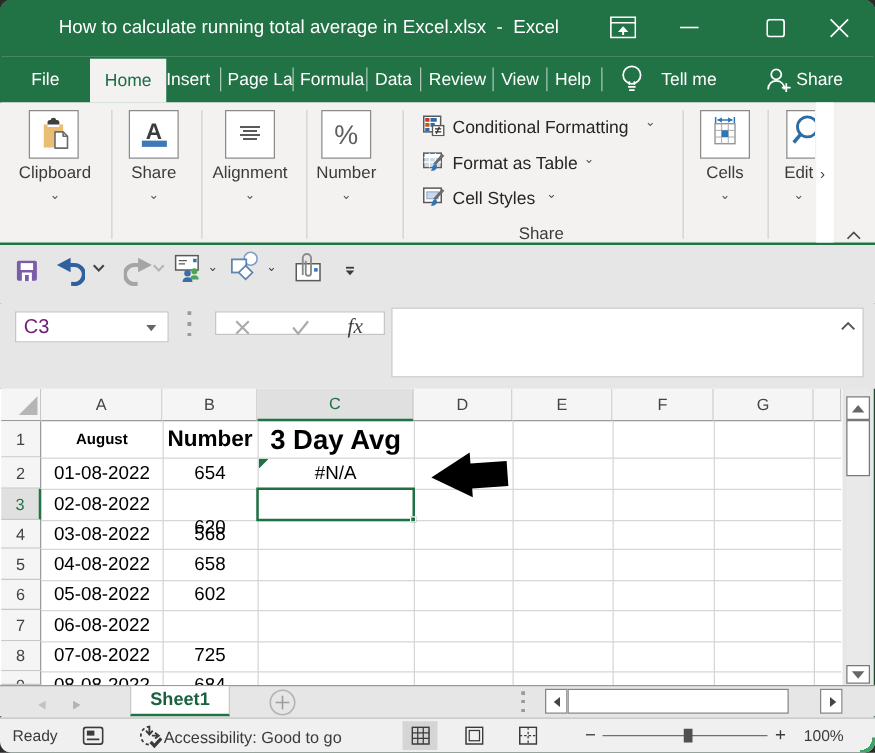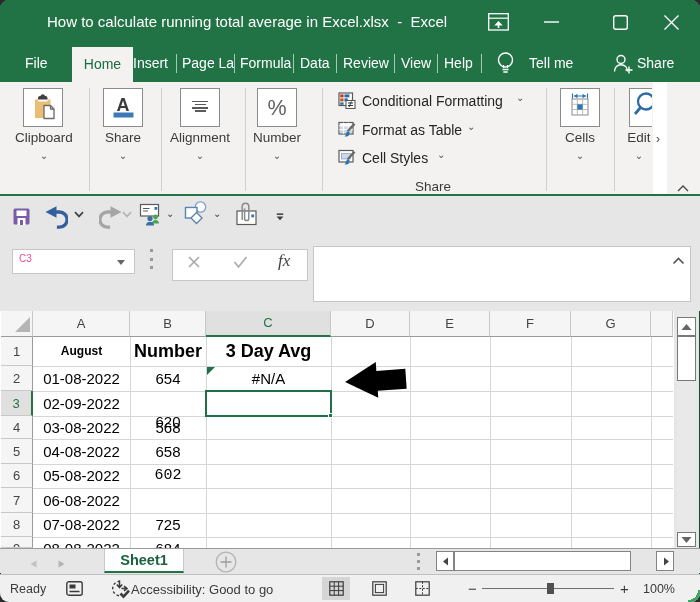--- a/index.html
+++ b/index.html
@@ -20,21 +20,21 @@
   .ribbon { left:0; top:82px; width:700px; height:114px; background:#f3f2f1; border-bottom:2px solid #217346; }
   .gicon { position:absolute; top:6px; width:40px; height:39px; background:#fff; border:1px solid #8b8b8b; }
   .glabel { position:absolute; top:48px; font-size:13.5px; color:#3b3b3b; text-align:center; }
   .gchev { position:absolute; top:68px; text-align:center; color:#555; font-size:10px; }
   .gsep { position:absolute; top:6px; height:103px; width:1px; background:#d2d0ce; }
   .styrow { position:absolute; left:337px; font-size:14px; color:#252525; height:18px; width:230px; white-space:nowrap; }
   
   .qat { left:0; top:196px; width:700px; height:47px; background:#e6e6e6; }
   .frow { left:0; top:243px; width:700px; height:68px; background:#e6e6e6; }
   .namebox { position:absolute; left:12px; top:6px; width:123px; height:25px; background:#fff; border:1px solid #c6c6c6; }
-  .fbtns { position:absolute; left:172px; top:6px; width:136px; height:32px; background:#fff; border:1px solid #c6c6c6; }
+  .fbtns { position:absolute; left:172px; top:6px; width:136px; height:19px; background:#fff; border:1px solid #c6c6c6; }
   .finput { position:absolute; left:313px; top:3px; width:378px; height:56px; background:#fff; border:1px solid #c6c6c6; }
   
   .grid { left:0; top:311px; width:674px; height:237px; background:#fff; overflow:hidden; }
   .colhead { position:absolute; top:0; height:26px; background:#f5f5f5; border-right:1px solid #c8c8c8;
              text-align:center; font-size:13px; color:#444; line-height:26px; }
   .rowhead { position:absolute; left:1px; width:32px; background:#f5f5f5; border-bottom:1px solid #c8c8c8;
              text-align:center; font-size:13px; color:#444; }
   .cell { position:absolute; font-size:15px; color:#000; text-align:center; }
   .vline { position:absolute; width:1px; background:#d6d6d6; }
   .hline { position:absolute; height:1px; background:#d6d6d6; }
@@ -252,21 +252,21 @@
       <rect x="15.3" y="13.5" width="2.8" height="2.8" fill="#2e75b6"></rect>
     </svg>
     <svg class="abs" style="left:276px;top:17px" width="8" height="8" viewBox="0 0 8 8">
       <rect x="0.8" y="0.4" width="6.4" height="1.5" fill="#3b3b3b"></rect>
       <path d="M0.6 3.4 L7.4 3.4 L4 7.2 z" fill="#3b3b3b"></path>
     </svg>
   </div>
 
   <div class="abs frow">
     <div class="namebox">
-      <div class="abs" style="left:6px;top:3px;font-size:10px;color:#ec4899">C3</div>
+      <div class="abs" style="left:6px;top:3px;font-size:16px;color:#701a75">C3</div>
       <svg class="abs" style="left:103px;top:9px" width="10" height="7" viewBox="0 0 10 7">
           <path d="M1 1 L5 6 L9 1 z" fill="#666"></path>
         </svg>
     </div>
     <div class="abs" style="left:150px;top:6px;width:3px;height:23px;background:repeating-linear-gradient(to bottom,#9a9a9a 0 3px,transparent 3px 8.6px)"></div>
     <div class="fbtns">
       <svg class="abs" style="left:14px;top:5px" width="14" height="14" viewBox="0 0 14 14">
           <path d="M2 2 L12 12 M12 2 L2 12" stroke="#aaa" stroke-width="1.7"></path>
         </svg>
       <svg class="abs" style="left:60px;top:5px" width="15" height="14" viewBox="0 0 15 14">
@@ -313,32 +313,32 @@
       <div class="hline" style="left:33px;top:55px;width:640px"></div>
       <div class="hline" style="left:33px;top:80px;width:640px"></div>
       <div class="hline" style="left:33px;top:105px;width:640px"></div>
       <div class="hline" style="left:33px;top:128px;width:640px"></div>
       <div class="hline" style="left:33px;top:153px;width:640px"></div>
       <div class="hline" style="left:33px;top:177px;width:640px"></div>
       <div class="hline" style="left:33px;top:202px;width:640px"></div>
       <div class="hline" style="left:33px;top:226px;width:640px"></div>
       <div class="cell" style="left:33px;top:26px;width:97px;height:29px;line-height:29px;font-weight:bold;font-size:12px;">August</div>
       <div class="cell" style="left:130px;top:26px;width:76px;height:29px;line-height:29px;font-weight:bold;font-size:18px;">Number</div>
-      <div class="cell" style="left:206px;top:26px;width:125px;height:29px;line-height:29px;font-weight:bold;font-size:18px;">3 Day Avg</div>
+      <div class="cell" style="left:206px;top:26px;width:125px;height:29px;line-height:29px;font-weight:bold;font-size:22px;">3 Day Avg</div>
       <div class="cell" style="left:33px;top:55px;width:97px;height:25px;line-height:25px;">01-08-2022</div>
       <div class="cell" style="left:130px;top:55px;width:76px;height:25px;line-height:25px;">654</div>
       <div class="cell" style="left:206px;top:55px;width:125px;height:25px;line-height:25px;">#N/A</div>
-      <div class="cell" style="left:33px;top:80px;width:97px;height:25px;line-height:25px;">02-09-2022</div>
+      <div class="cell" style="left:33px;top:80px;width:97px;height:25px;line-height:25px;">02-08-2022</div>
       <div class="cell" style="left:130px;top:80px;width:76px;height:25px;line-height:25px;margin-top:18px;">620</div>
       <div class="cell" style="left:33px;top:105px;width:97px;height:23px;line-height:23px;">03-08-2022</div>
       <div class="cell" style="left:130px;top:105px;width:76px;height:23px;line-height:23px;">568</div>
       <div class="cell" style="left:33px;top:128px;width:97px;height:25px;line-height:25px;">04-08-2022</div>
       <div class="cell" style="left:130px;top:128px;width:76px;height:25px;line-height:25px;">658</div>
       <div class="cell" style="left:33px;top:153px;width:97px;height:24px;line-height:24px;">05-08-2022</div>
-      <div class="cell" style="left:130px;top:153px;width:76px;height:24px;line-height:24px;font-family:Liberation Mono, monospace;">602</div>
+      <div class="cell" style="left:130px;top:153px;width:76px;height:24px;line-height:24px;">602</div>
       <div class="cell" style="left:33px;top:177px;width:97px;height:25px;line-height:25px;">06-08-2022</div>
       <div class="cell" style="left:33px;top:202px;width:97px;height:24px;line-height:24px;">07-08-2022</div>
       <div class="cell" style="left:130px;top:202px;width:76px;height:24px;line-height:24px;">725</div>
       <div class="cell" style="left:33px;top:226px;width:97px;height:24px;line-height:24px;">08-08-2022</div>
       <div class="cell" style="left:130px;top:226px;width:76px;height:24px;line-height:24px;">684</div>
       <svg style="position:absolute;left:207px;top:56px" width="8" height="8">
         <path d="M0 0 L8 0 L0 8 Z" fill="#1e7145"></path>
       </svg>
       <div style="position:absolute;left:205px;top:79px;width:127px;height:27px;border:2px solid #1e7145"></div>
       <div style="position:absolute;left:327.5px;top:101.5px;width:5px;height:5px;background:#1e7145;border:1.5px solid #fff"></div>

